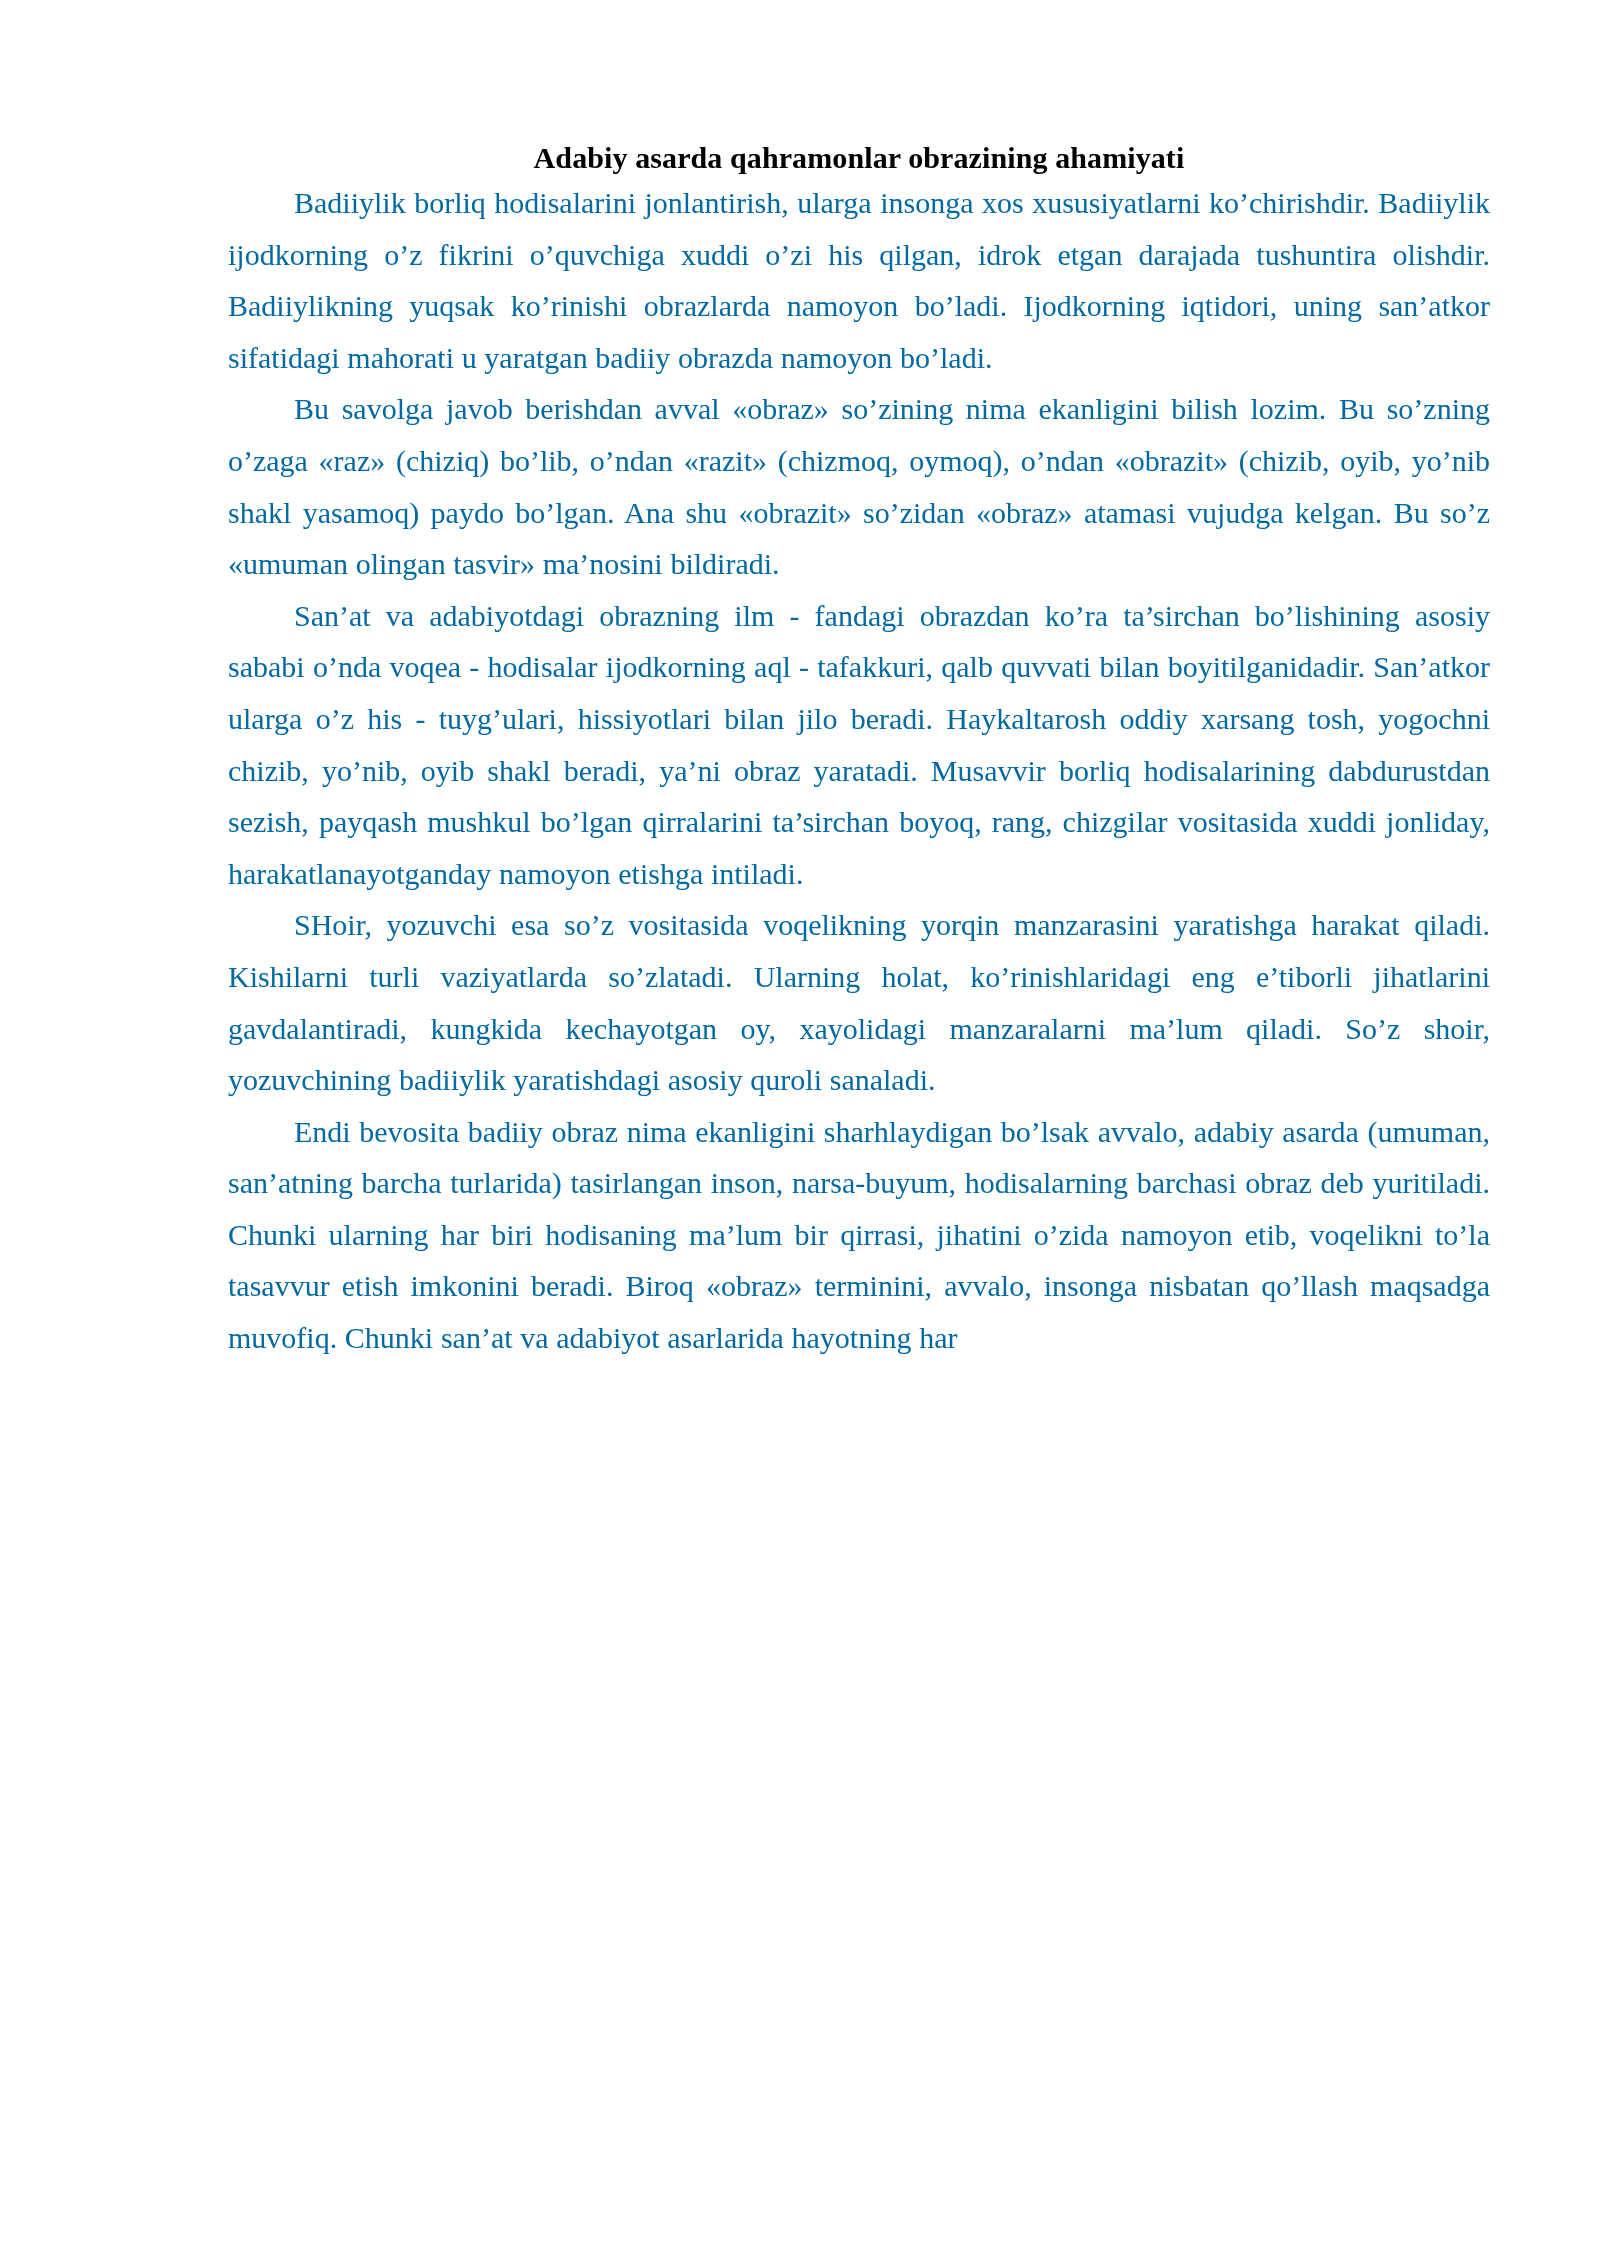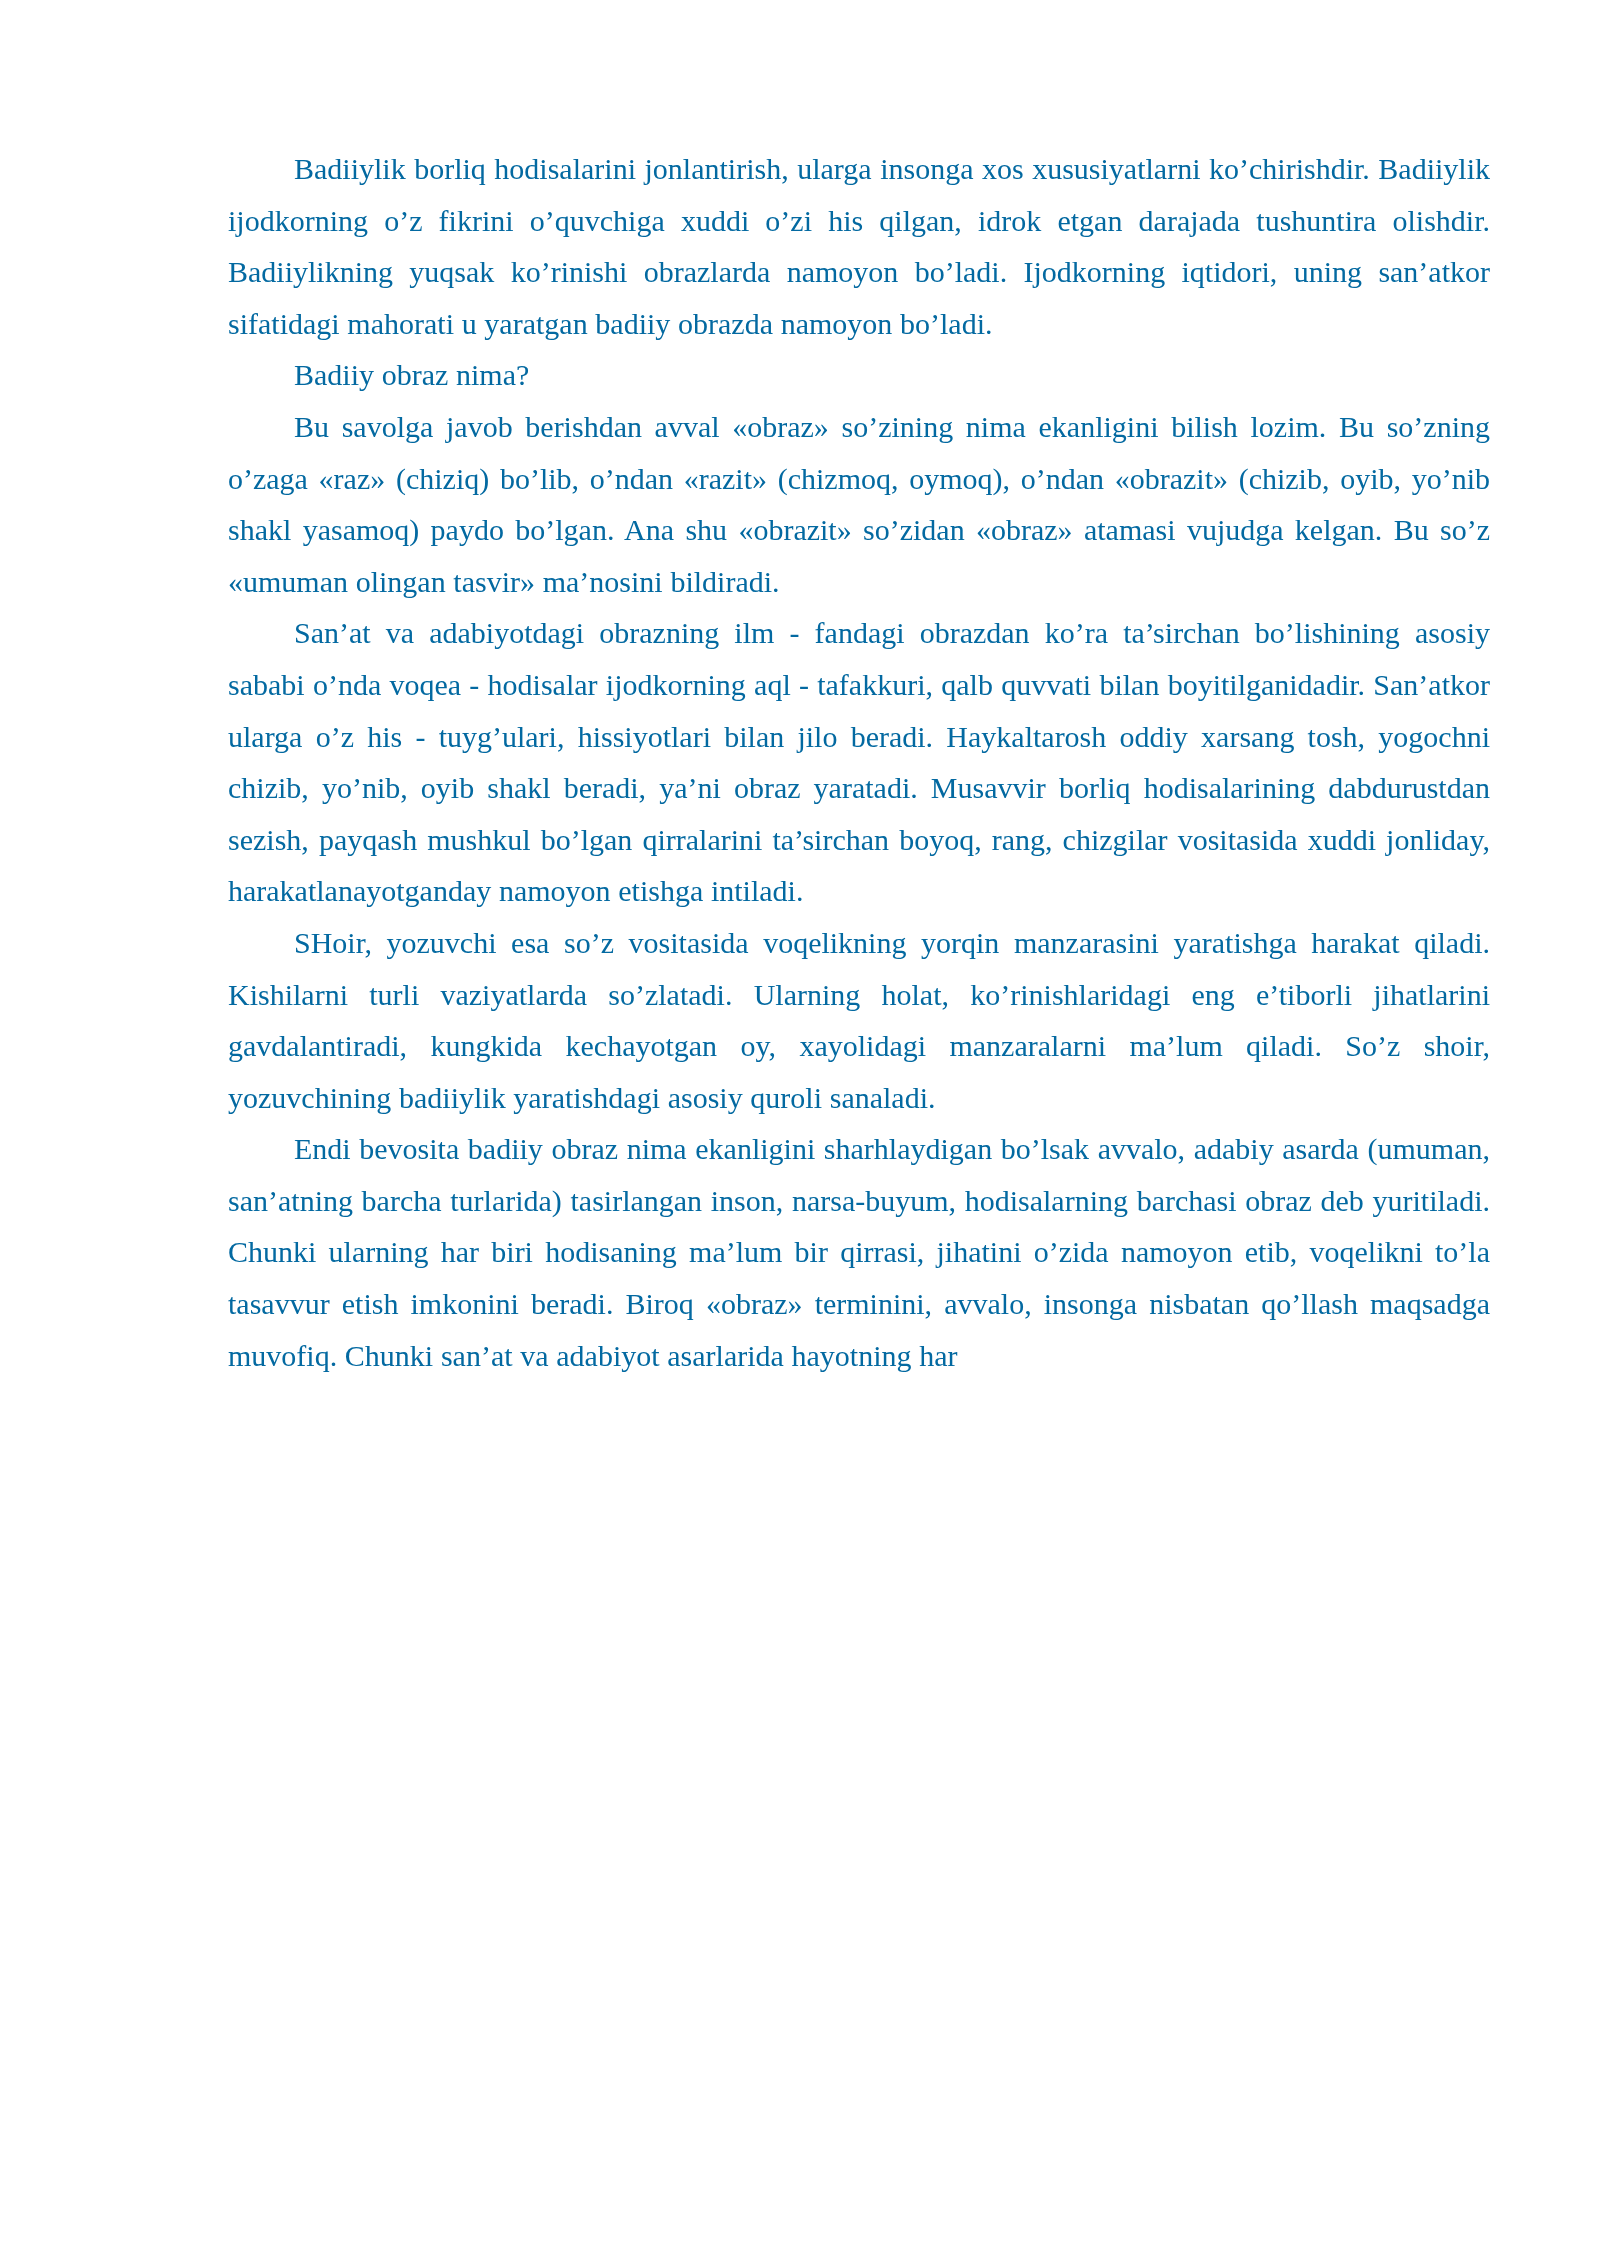--- a/index.html
+++ b/index.html
@@ -48,22 +48,22 @@
   .para + .para {
     margin-top: 0;
   }
 </style>
 </head>
 <body>
 
 <div class="page">
   <div class="content">
 
+    <h1 class="doc-title">Adabiy asarda qahramonlar obrazining ahamiyati</h1>
 
     <p class="para">Badiiylik borliq hodisalarini jonlantirish, ularga insonga xos xususiyatlarni ko’chirishdir. Badiiylik ijodkorning o’z fikrini o’quvchiga xuddi o’zi his qilgan, idrok etgan darajada tushuntira olishdir. Badiiylikning yuqsak ko’rinishi obrazlarda namoyon bo’ladi. Ijodkorning iqtidori, uning san’atkor sifatidagi mahorati u yaratgan badiiy obrazda namoyon bo’ladi.</p>
-    <p class="para">Badiiy obraz nima?</p>
     <p class="para">Bu savolga javob berishdan avval «obraz» so’zining nima ekanligini bilish lozim. Bu so’zning o’zaga «raz» (chiziq) bo’lib, o’ndan «razit» (chizmoq, oymoq), o’ndan «obrazit» (chizib, oyib, yo’nib shakl yasamoq) paydo bo’lgan. Ana shu «obrazit» so’zidan «obraz» atamasi vujudga kelgan. Bu so’z «umuman olingan tasvir» ma’nosini bildiradi.</p>
     <p class="para">San’at va adabiyotdagi obrazning ilm - fandagi obrazdan ko’ra ta’sirchan bo’lishining asosiy sababi o’nda voqea - hodisalar ijodkorning aql - tafakkuri, qalb quvvati bilan boyitilganidadir. San’atkor ularga o’z his - tuyg’ulari, hissiyotlari bilan jilo beradi. Haykaltarosh oddiy xarsang tosh, yogochni chizib, yo’nib, oyib shakl beradi, ya’ni obraz yaratadi. Musavvir borliq hodisalarining dabdurustdan sezish, payqash mushkul bo’lgan qirralarini ta’sirchan boyoq, rang, chizgilar vositasida xuddi jonliday, harakatlanayotganday  namoyon etishga intiladi.</p>
     <p class="para">SHoir, yozuvchi esa so’z vositasida voqelikning yorqin manzarasini yaratishga harakat qiladi. Kishilarni turli vaziyatlarda so’zlatadi. Ularning holat, ko’rinishlaridagi eng e’tiborli jihatlarini gavdalantiradi, kungkida kechayotgan oy, xayolidagi manzaralarni ma’lum qiladi. So’z shoir, yozuvchining badiiylik yaratishdagi asosiy quroli sanaladi.</p>
     <p class="para">Endi bevosita badiiy obraz nima ekanligini sharhlaydigan bo’lsak avvalo, adabiy asarda (umuman, san’atning barcha turlarida) tasirlangan inson, narsa-buyum, hodisalarning barchasi obraz deb yuritiladi. Chunki ularning har biri hodisaning ma’lum bir qirrasi, jihatini o’zida namoyon etib, voqelikni to’la tasavvur etish imkonini beradi. Biroq «obraz» terminini, avvalo, insonga nisbatan qo’llash maqsadga muvofiq. Chunki san’at va adabiyot asarlarida hayotning har</p>
 
   </div>
 </div>
 
 </body></html>

